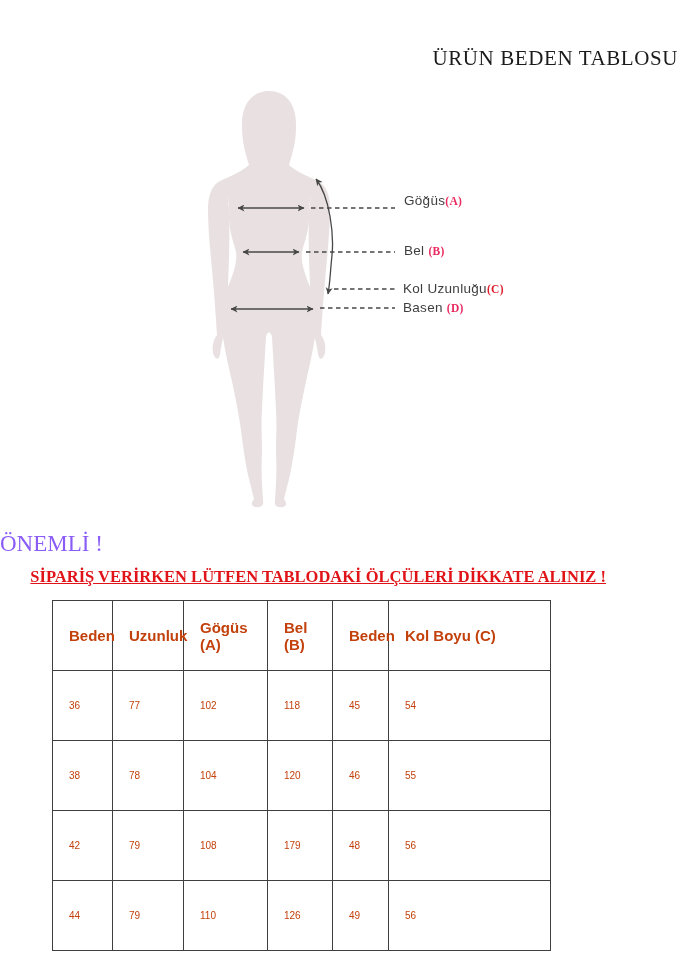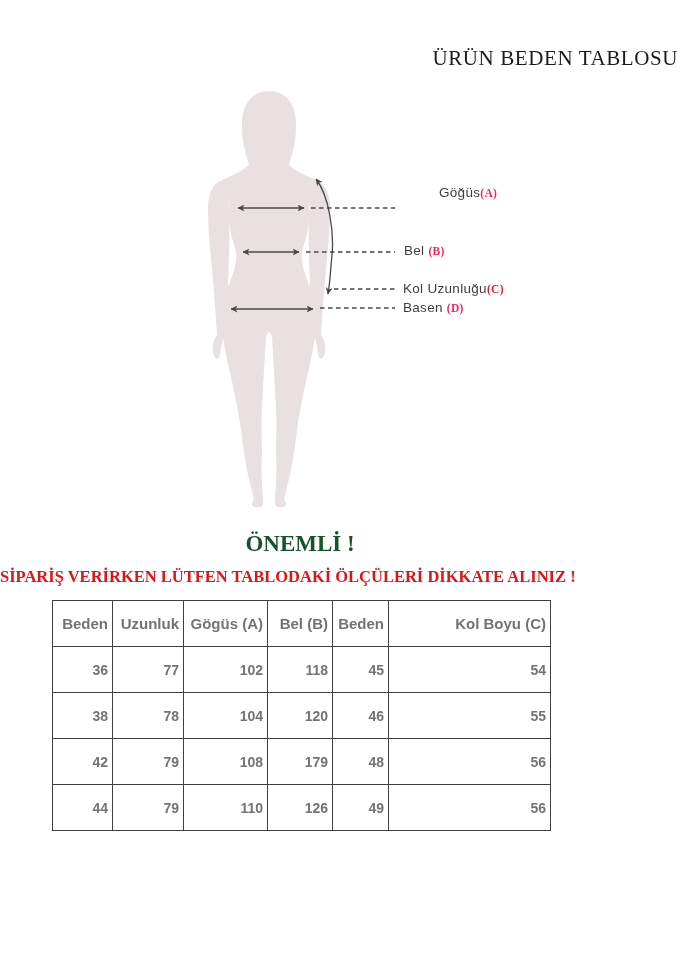--- a/index.html
+++ b/index.html
@@ -43,61 +43,62 @@
     font-weight: 700;
     font-size: 11.5px;
   }
   .letter-pink { color: #e9295f; }
   .letter-red  { color: #de1f2e; }
   .important-heading {
     position: absolute;
     top: 531px;
     left: 0;
     width: 600px;
-    text-align: center;
-    font-family: "Liberation Serif", serif;
-    font-weight: 700;
+    text-align: left;
+    font-family: "Liberation Serif", serif;
+    font-weight: 400;
     font-size: 23px;
-    color: #14532d;
+    color: #8b5cf6;
   }
   .warning-text {
     position: absolute;
     top: 567px;
     left: 0;
     width: 606px;
-    text-align: left;
+    text-align: right;
     font-family: "Liberation Serif", serif;
     font-weight: 700;
     font-size: 16.5px;
     color: #e01418;
     white-space: nowrap;
+    text-decoration: underline;
   }
   table.size-table {
     position: absolute;
     left: 52px;
     top: 600px;
     border-collapse: collapse;
     table-layout: fixed;
     width: 498px;
   }
   table.size-table th, table.size-table td {
     border: 1px solid #3f3f3f;
-    text-align: right;
+    text-align: left;
     vertical-align: middle;
     height: 37px;
-    padding: 4px;
-    color: #737373;
+    padding: 16px;
+    color: #c2410c;
   }
   table.size-table th {
     font-size: 15px;
     font-weight: 700;
   }
   table.size-table td {
-    font-size: 14px;
-    font-weight: 700;
+    font-size: 10px;
+    font-weight: 400;
   }
   .col-beden   { width: 60px; }
   .col-uzunluk { width: 71px; }
   .col-gogus   { width: 84px; }
   .col-bel     { width: 65px; }
   .col-omuz    { width: 56px; }
   .col-kol     { width: 162px; }
 </style>
 </head>
 <body>
@@ -188,21 +189,21 @@
     </g>
 
     <g stroke="#474747" stroke-width="1.3" stroke-dasharray="4.5,3.5" fill="none">
       <line x1="231" y1="123" x2="315" y2="123"></line>
       <line x1="226" y1="167" x2="315" y2="167"></line>
       <line x1="254" y1="204" x2="315" y2="204"></line>
       <line x1="240" y1="223" x2="315" y2="223"></line>
     </g>
   </svg>
 
-  <div class="measure-label" style="left:404px; top:185px;margin-left:35px;">
+  <div class="measure-label" style="left:404px; top:193px;">
     <span>Göğüs</span><span class="letter letter-pink">(A)</span>
   </div>
   <div class="measure-label" style="left:404px; top:243px;">
     <span>Bel</span> <span class="letter letter-pink">(B)</span>
   </div>
   <div class="measure-label" style="left:403px; top:281px;">
     <span>Kol Uzunluğu</span><span class="letter letter-red">(C)</span>
   </div>
   <div class="measure-label" style="left:403px; top:300px;">
     <span>Basen</span> <span class="letter letter-pink">(D)</span>

